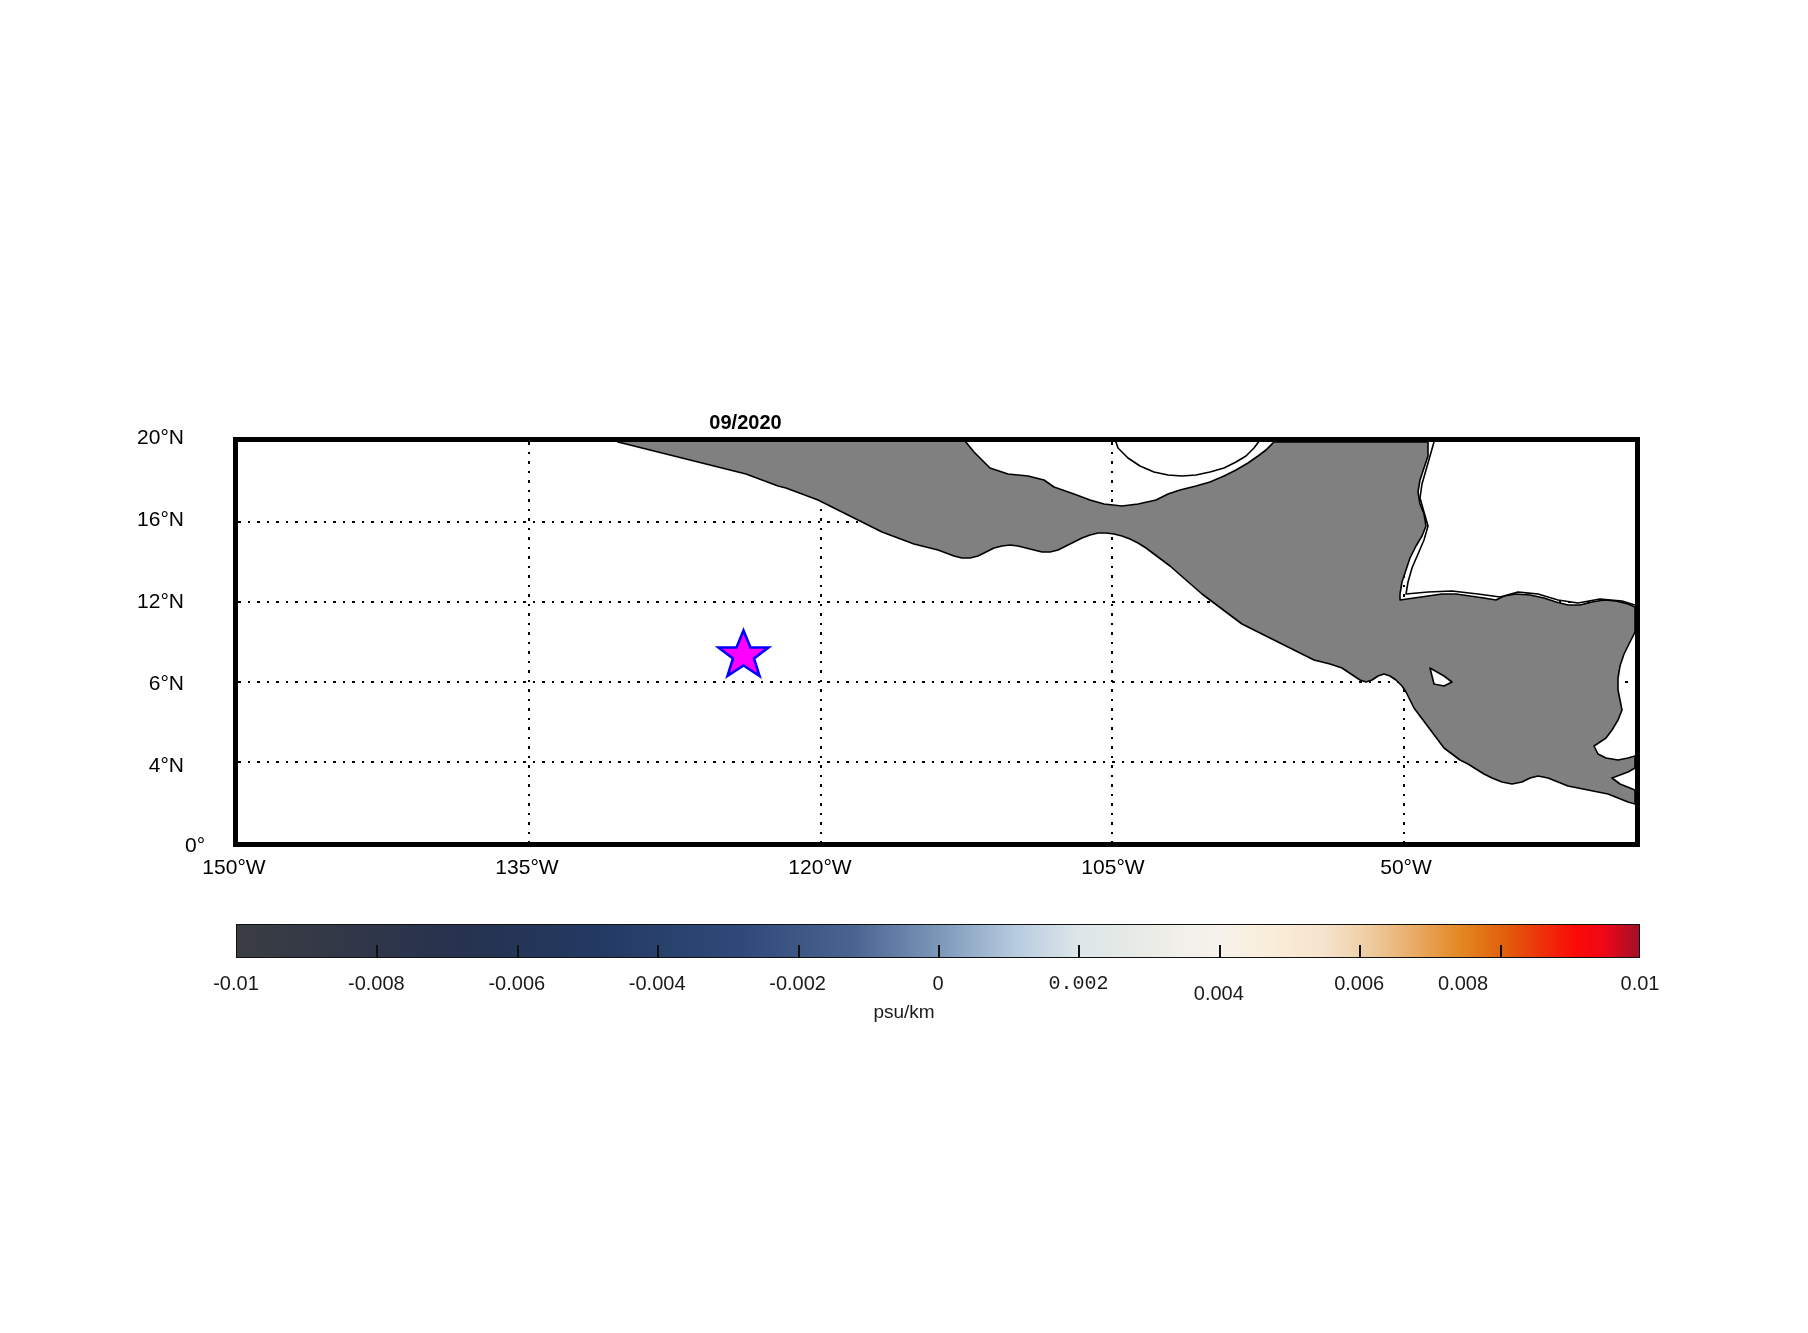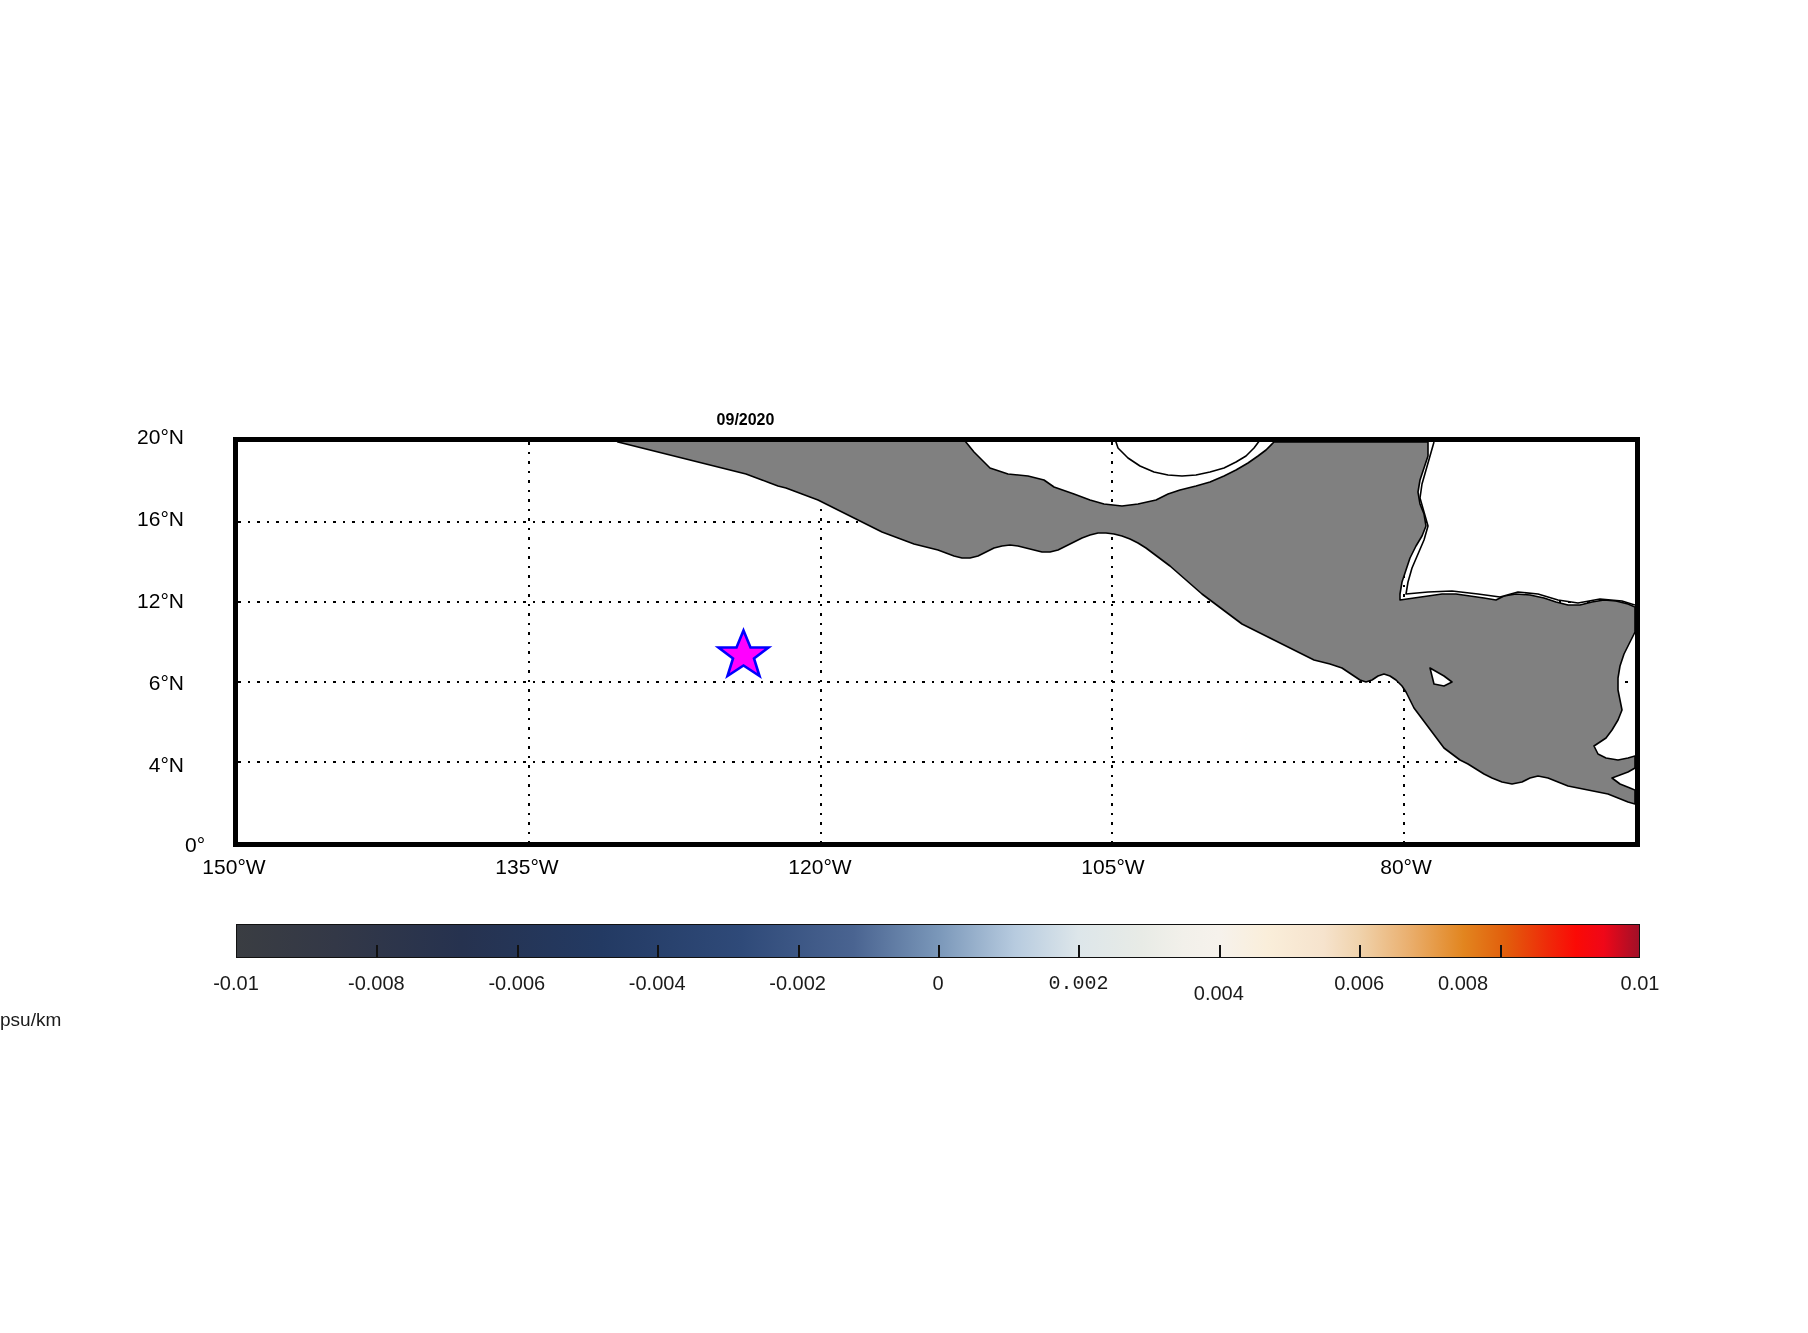--- a/index.html
+++ b/index.html
@@ -33,21 +33,21 @@
     font-weight: bold;
     color: #000000;
     letter-spacing: 0.1px;
   }
   #subtitle {
     position: absolute;
     left: 0;
     top: 411px;
     width: 1491px;
     text-align: center;
-    font-size: 16px;
+    font-size: 20px;
     font-weight: bold;
     color: #000000;
   }
 
   
   #map-axes {
     position: absolute;
     left: 233px;
     top: 437px;
     width: 1407px;
@@ -124,44 +124,44 @@
     font-size: 20px;
     color: #1a1a1a;
     white-space: nowrap;
     transform: translateX(-50%);
   }
   #cb-unit {
     position: absolute;
     left: 0;
     top: 1001px;
     width: 1808px;
+    text-align: center;
     font-size: 19px;
     color: #1a1a1a;
-    margin-top: 8px;
   }
 </style>
 </head>
 <body>
 
 <div id="figure">
 
   <div id="subtitle">09/2020</div>
 
   <div class="ytick-label" style="top:437px;">20°N</div>
   <div class="ytick-label" style="top:519px;">16°N</div>
   <div class="ytick-label" style="top:601px;">12°N</div>
   <div class="ytick-label" style="top:683px;">6°N</div>
   <div class="ytick-label" style="top:765px;">4°N</div>
   <div id="ytick-zero">0°</div>
 
   <div class="xtick-label" style="left:234px;">150°W</div>
   <div class="xtick-label" style="left:527px;">135°W</div>
   <div class="xtick-label" style="left:820px;">120°W</div>
   <div class="xtick-label" style="left:1113px;">105°W</div>
-  <div class="xtick-label" style="left:1406px;">80°W</div>
+  <div class="xtick-label" style="left:1406px;">50°W</div>
 
   <div id="map-axes">
     <div id="map-inner">
       <svg width="1397" height="400" viewBox="0 0 1397 400" xmlns="http://www.w3.org/2000/svg">
 
         <g stroke="#000000" stroke-width="1.6" stroke-dasharray="2.5,7" fill="none" shape-rendering="crispEdges">
           <line x1="291" y1="0" x2="291" y2="400"></line>
           <line x1="583" y1="0" x2="583" y2="400"></line>
           <line x1="874" y1="0" x2="874" y2="400"></line>
           <line x1="1166" y1="0" x2="1166" y2="400"></line>

